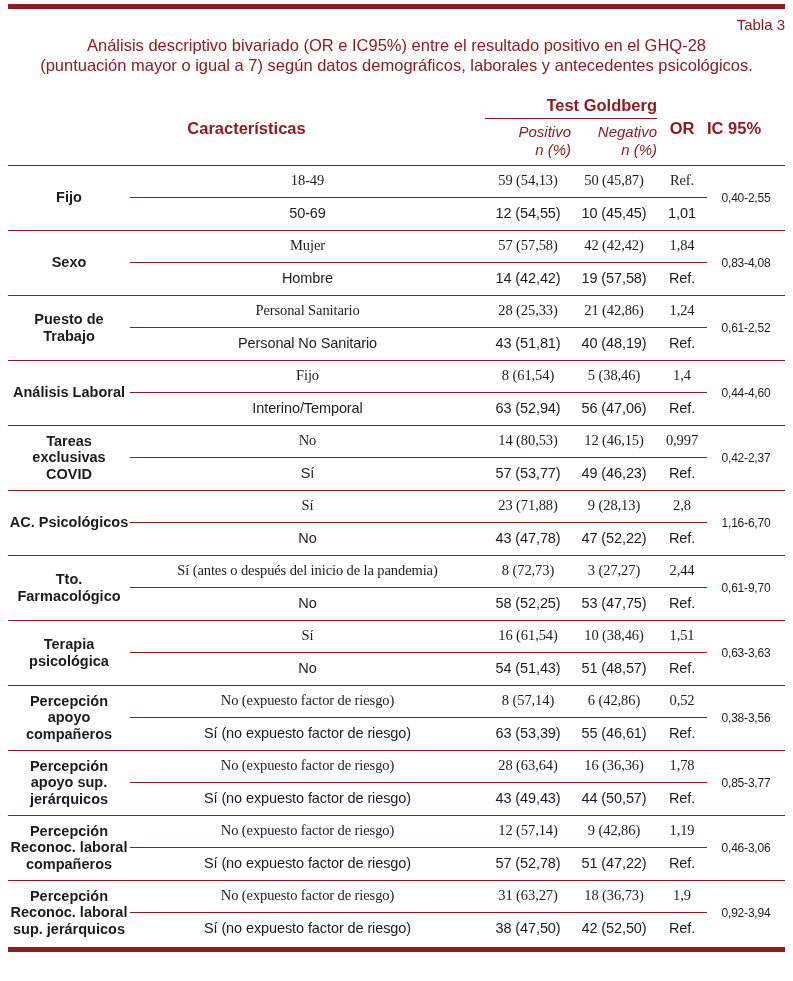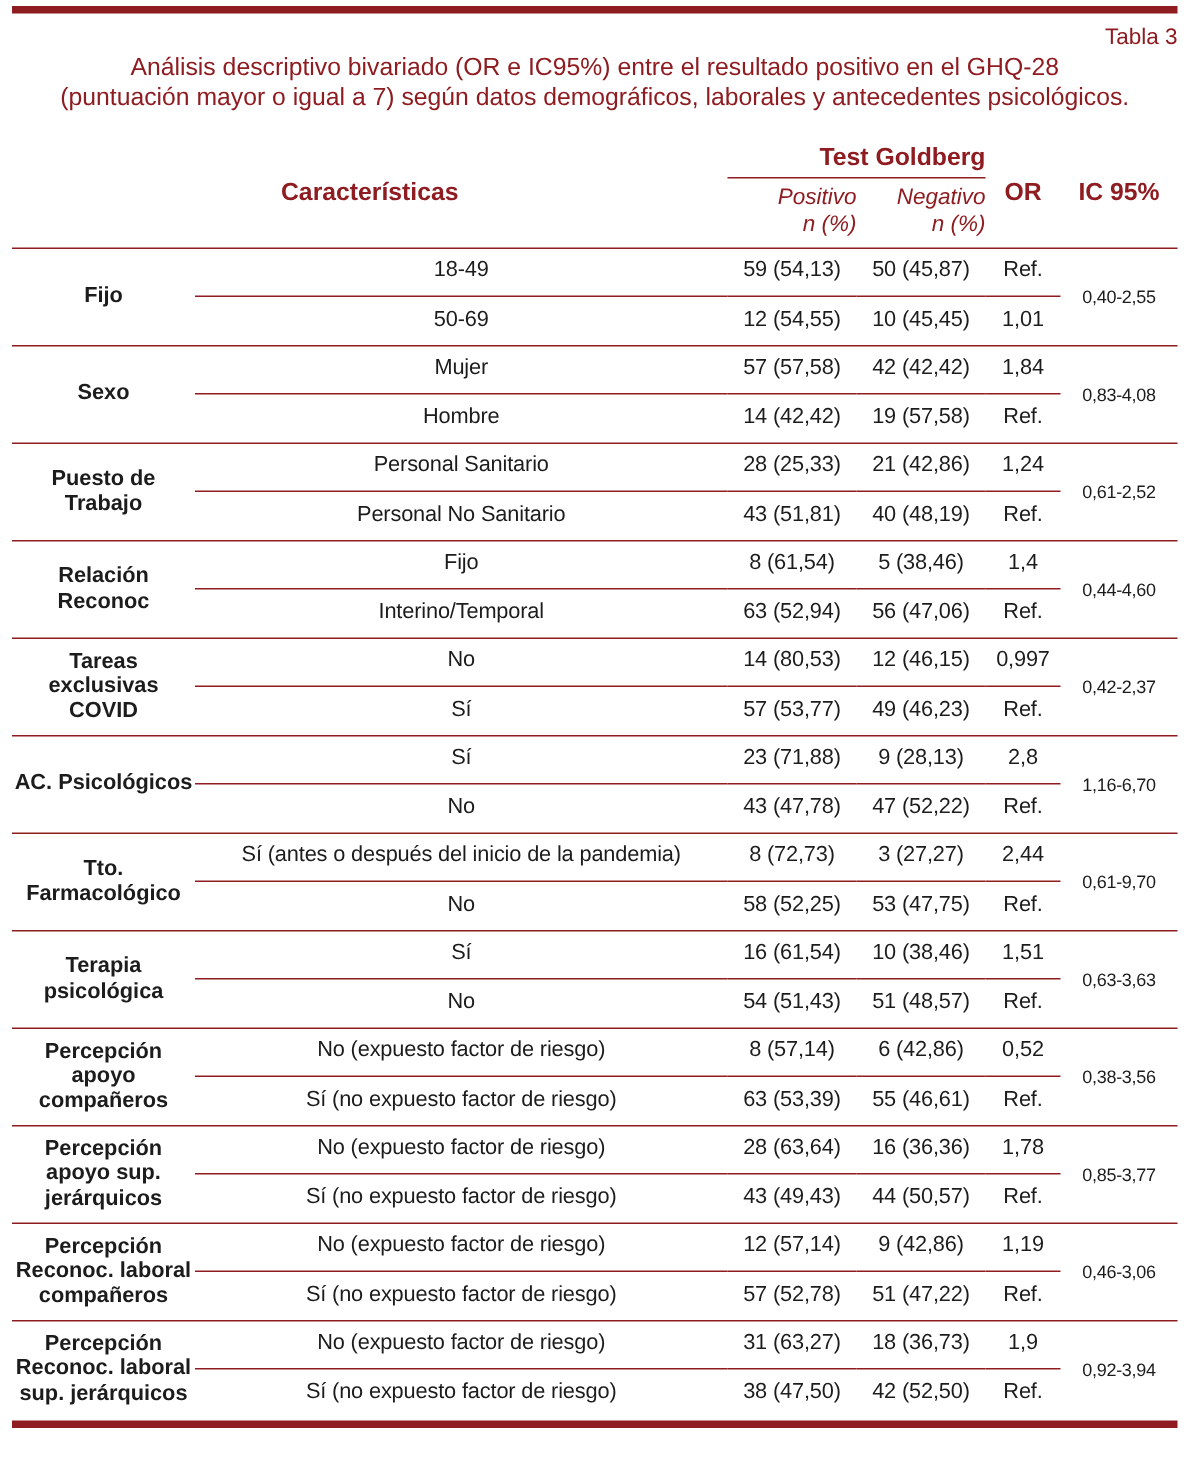--- a/index.html
+++ b/index.html
@@ -28,34 +28,34 @@
               color:var(--accent, #8e1c20); font-weight:bold; font-size:16.5px; }
   .th-goldberg { grid-column:3 / 5; grid-row:1; text-align:right; color:var(--accent, #8e1c20);
                  font-weight:bold; font-size:16.5px; padding:5px 0 3px;
                  border-bottom:1.5px solid var(--accent, #8e1c20); }
   .th-sub { grid-row:2; text-align:right; color:var(--accent, #8e1c20); font-style:italic;
             font-size:15px; line-height:1.15; padding:4px 0 7px; }
   .th-sub span { display:block; }
   .th-pos { grid-column:3; } .th-neg { grid-column:4; }
   .th-or { grid-column:5; grid-row:1 / 3; align-self:center; text-align:center;
            color:var(--accent, #8e1c20); font-weight:bold; font-size:16.5px; }
-  .th-ic { grid-column:6; grid-row:1 / 3; align-self:center; text-align:center;
+  .th-ic { grid-column:6; grid-row:1 / 3; align-self:center; text-align:left;
            color:var(--accent, #8e1c20); font-weight:bold; font-size:16.5px; }
 
   .group { grid-auto-rows:minmax(32px, auto); border-top:1.5px solid var(--accent, #8e1c20); }
   .tbody .group:first-child { border-top:none; }
 
   .g-label { grid-column:1; grid-row:1 / 3; display:flex; align-items:center; justify-content:center;
              text-align:center; font-weight:bold; font-size:14.5px; line-height:1.15; padding:2px 1px; }
   .g-ic { grid-column:6; grid-row:1 / 3; display:flex; align-items:center; justify-content:center;
           font-size:12px; letter-spacing:-0.2px; }
   .cell { display:flex; align-items:center; justify-content:center; text-align:center;
           font-size:14.5px; line-height:1.1; padding:1px 3px; letter-spacing:-0.1px; }
   .c2 { grid-column:2; } .c3 { grid-column:3; } .c4 { grid-column:4; } .c5 { grid-column:5; }
-  .r1 { grid-row:1; border-bottom:1px solid var(--accent, #8e1c20); }
+  .r1 { grid-row:1; border-bottom:1px solid var(--accent, #8e1c20);font-family:Liberation Serif, serif; }
   .r2 { grid-row:2; }
 </style>
 </head>
 <body>
 
 <div class="page">
 
   <div class="rule top"></div>
 
   <div class="table-label">Tabla 3</div>
@@ -115,21 +115,21 @@
       <div class="cell c4 r1">21 (42,86)</div>
       <div class="cell c5 r1">1,24</div>
       <div class="g-ic">0,61-2,52</div>
       <div class="cell c2 r2">Personal No Sanitario</div>
       <div class="cell c3 r2">43 (51,81)</div>
       <div class="cell c4 r2">40 (48,19)</div>
       <div class="cell c5 r2">Ref.</div>
     </section>
 
     <section class="group">
-      <div class="g-label">Relación Reconoc</div>
+      <div class="g-label">Análisis Laboral</div>
       <div class="cell c2 r1">Fijo</div>
       <div class="cell c3 r1">8 (61,54)</div>
       <div class="cell c4 r1">5 (38,46)</div>
       <div class="cell c5 r1">1,4</div>
       <div class="g-ic">0,44-4,60</div>
       <div class="cell c2 r2">Interino/Temporal</div>
       <div class="cell c3 r2">63 (52,94)</div>
       <div class="cell c4 r2">56 (47,06)</div>
       <div class="cell c5 r2">Ref.</div>
     </section>

